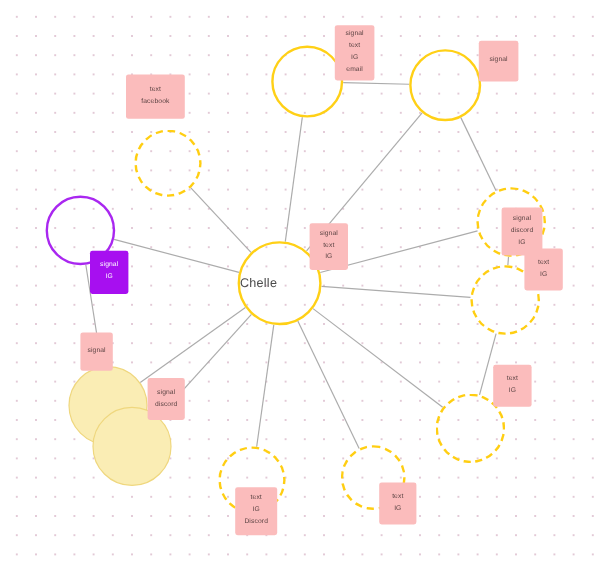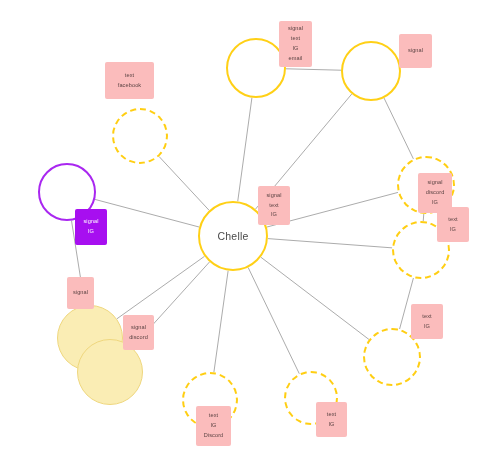--- a/index.html
+++ b/index.html
@@ -44,21 +44,20 @@
   }
   .node.filled{
     border:1.4px solid #EFD77E;
     background:#FAEDB4;
   }
   .node-label{
     position:absolute;
     left:0;right:0;
     top:50%;
     transform:translateY(-50%);
-    text-align:center;
     font-size:10.5px;
     color:#4a4a4a;
     letter-spacing:0.2px;
   }
   .elabel{
     position:absolute;
     box-sizing:border-box;
     background:#FBBCBC;
     border-radius:2px;
     display:flex;

